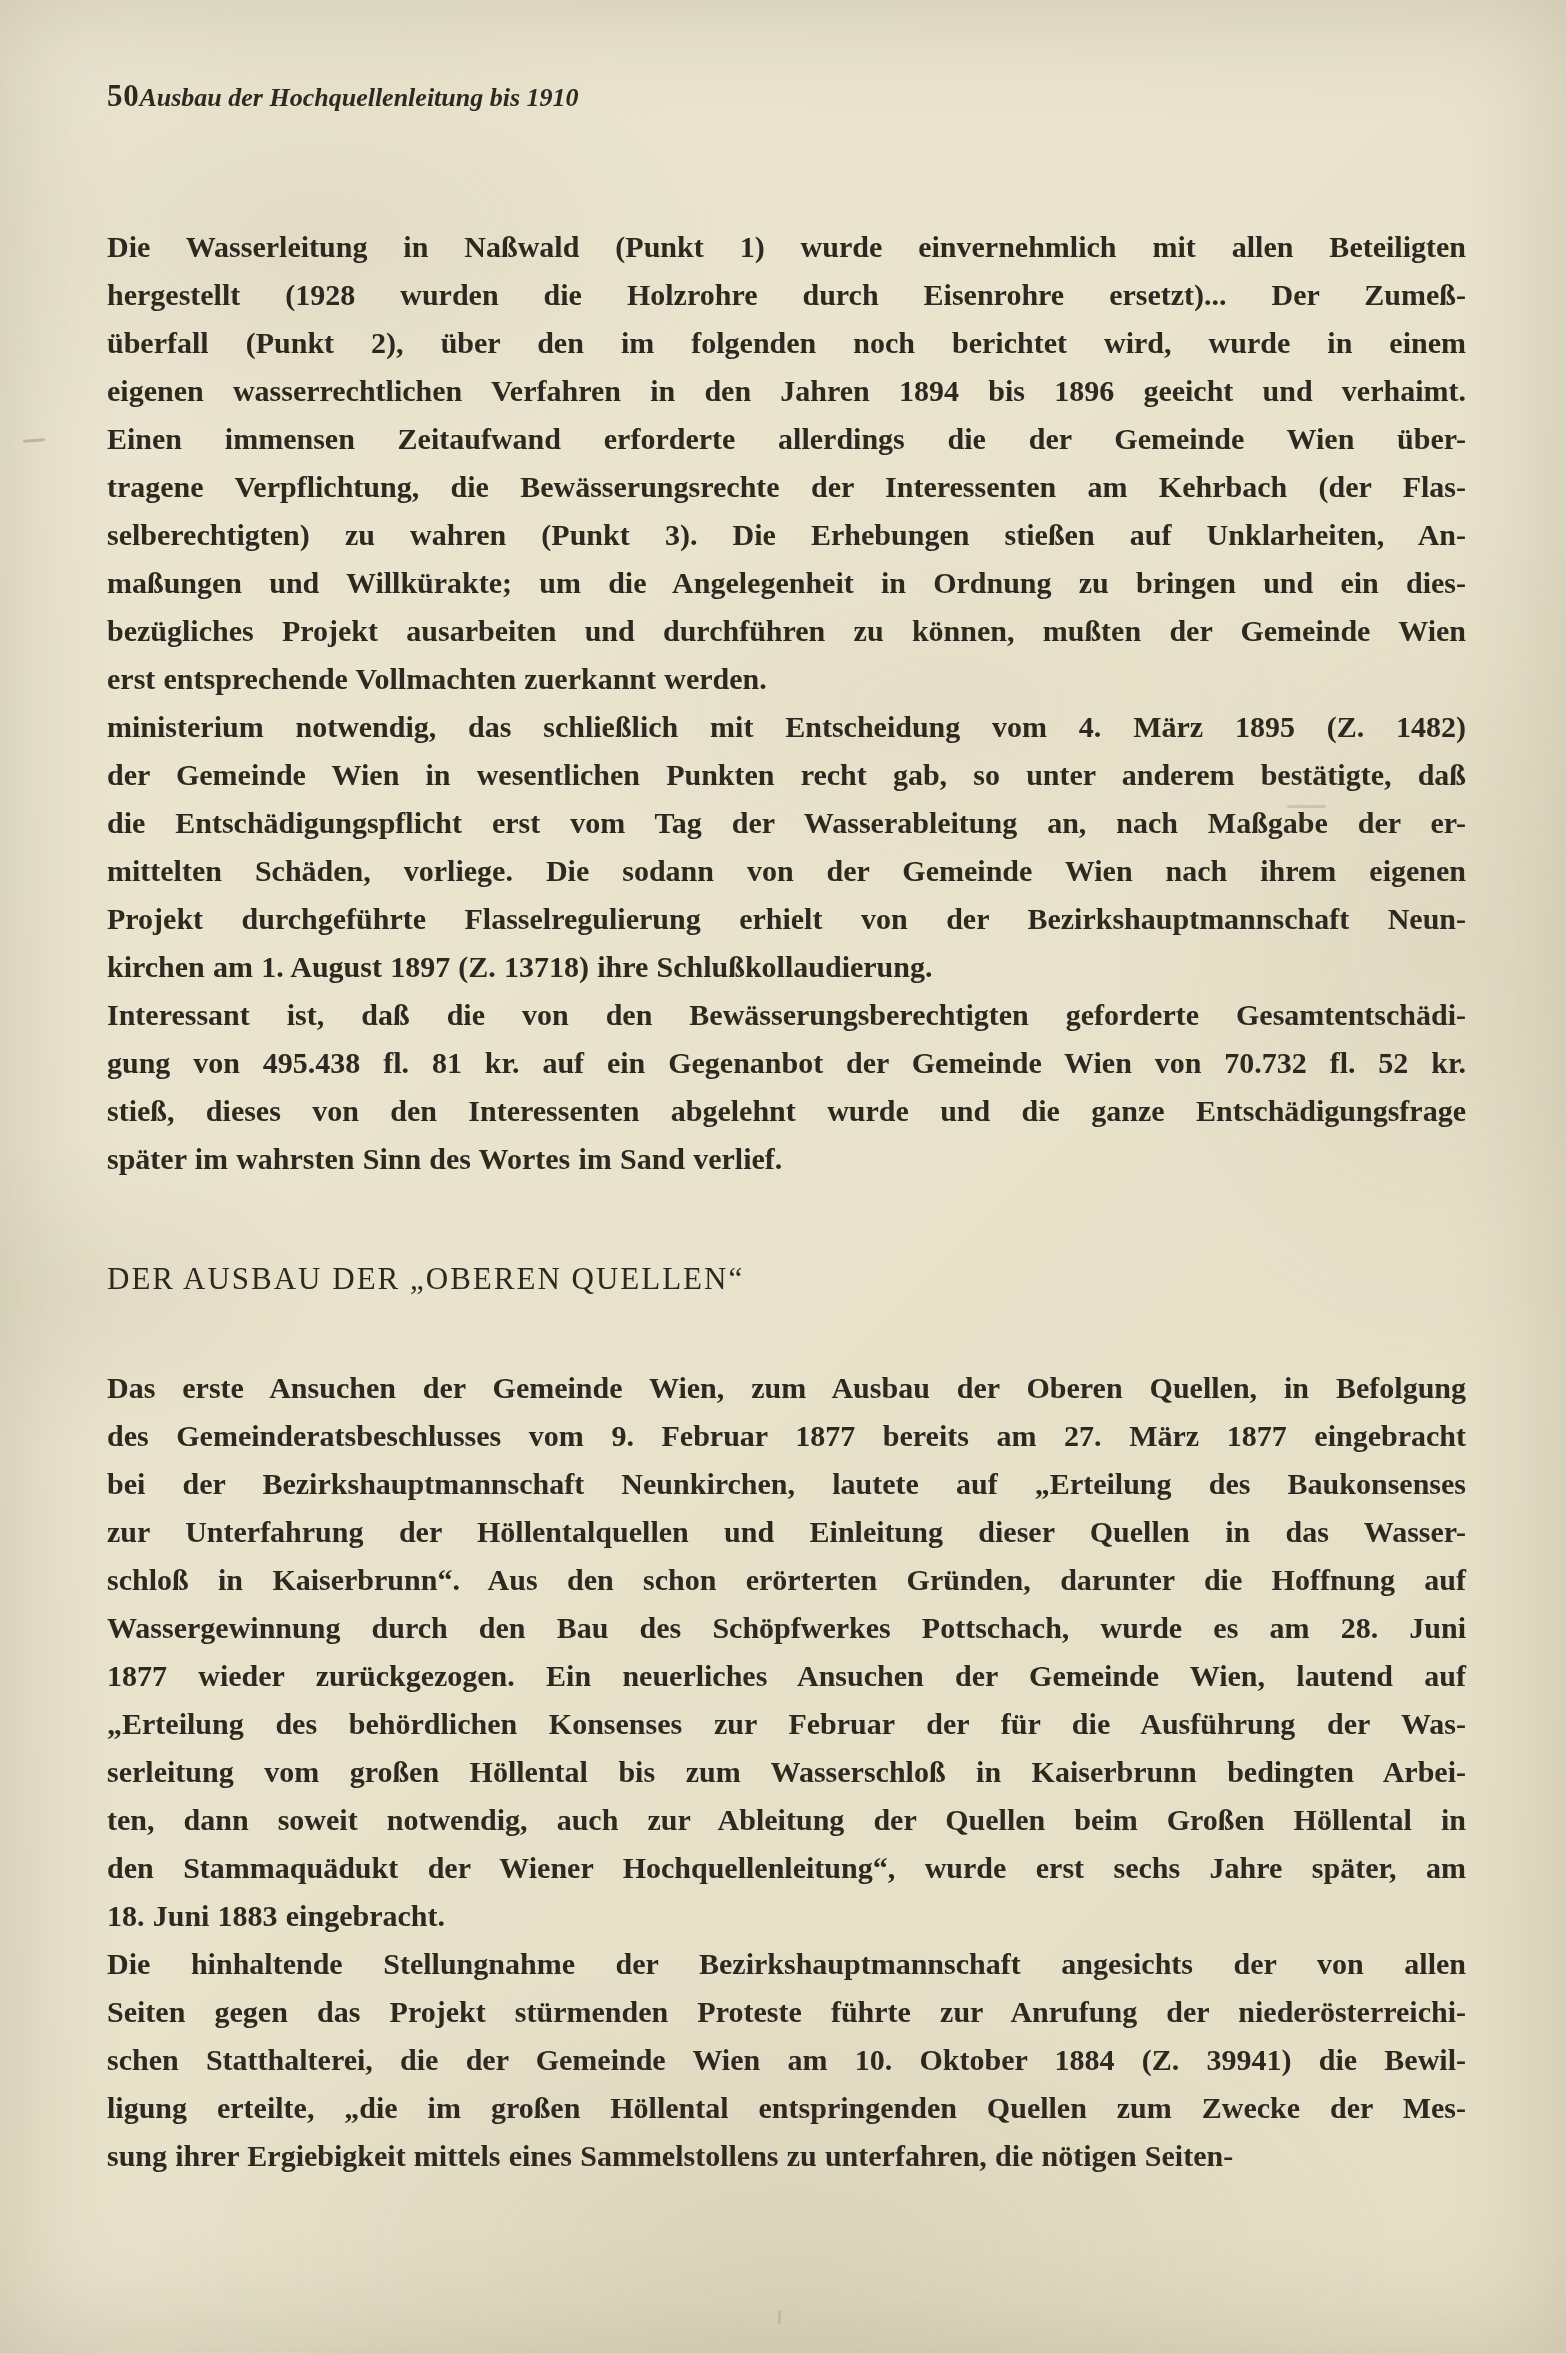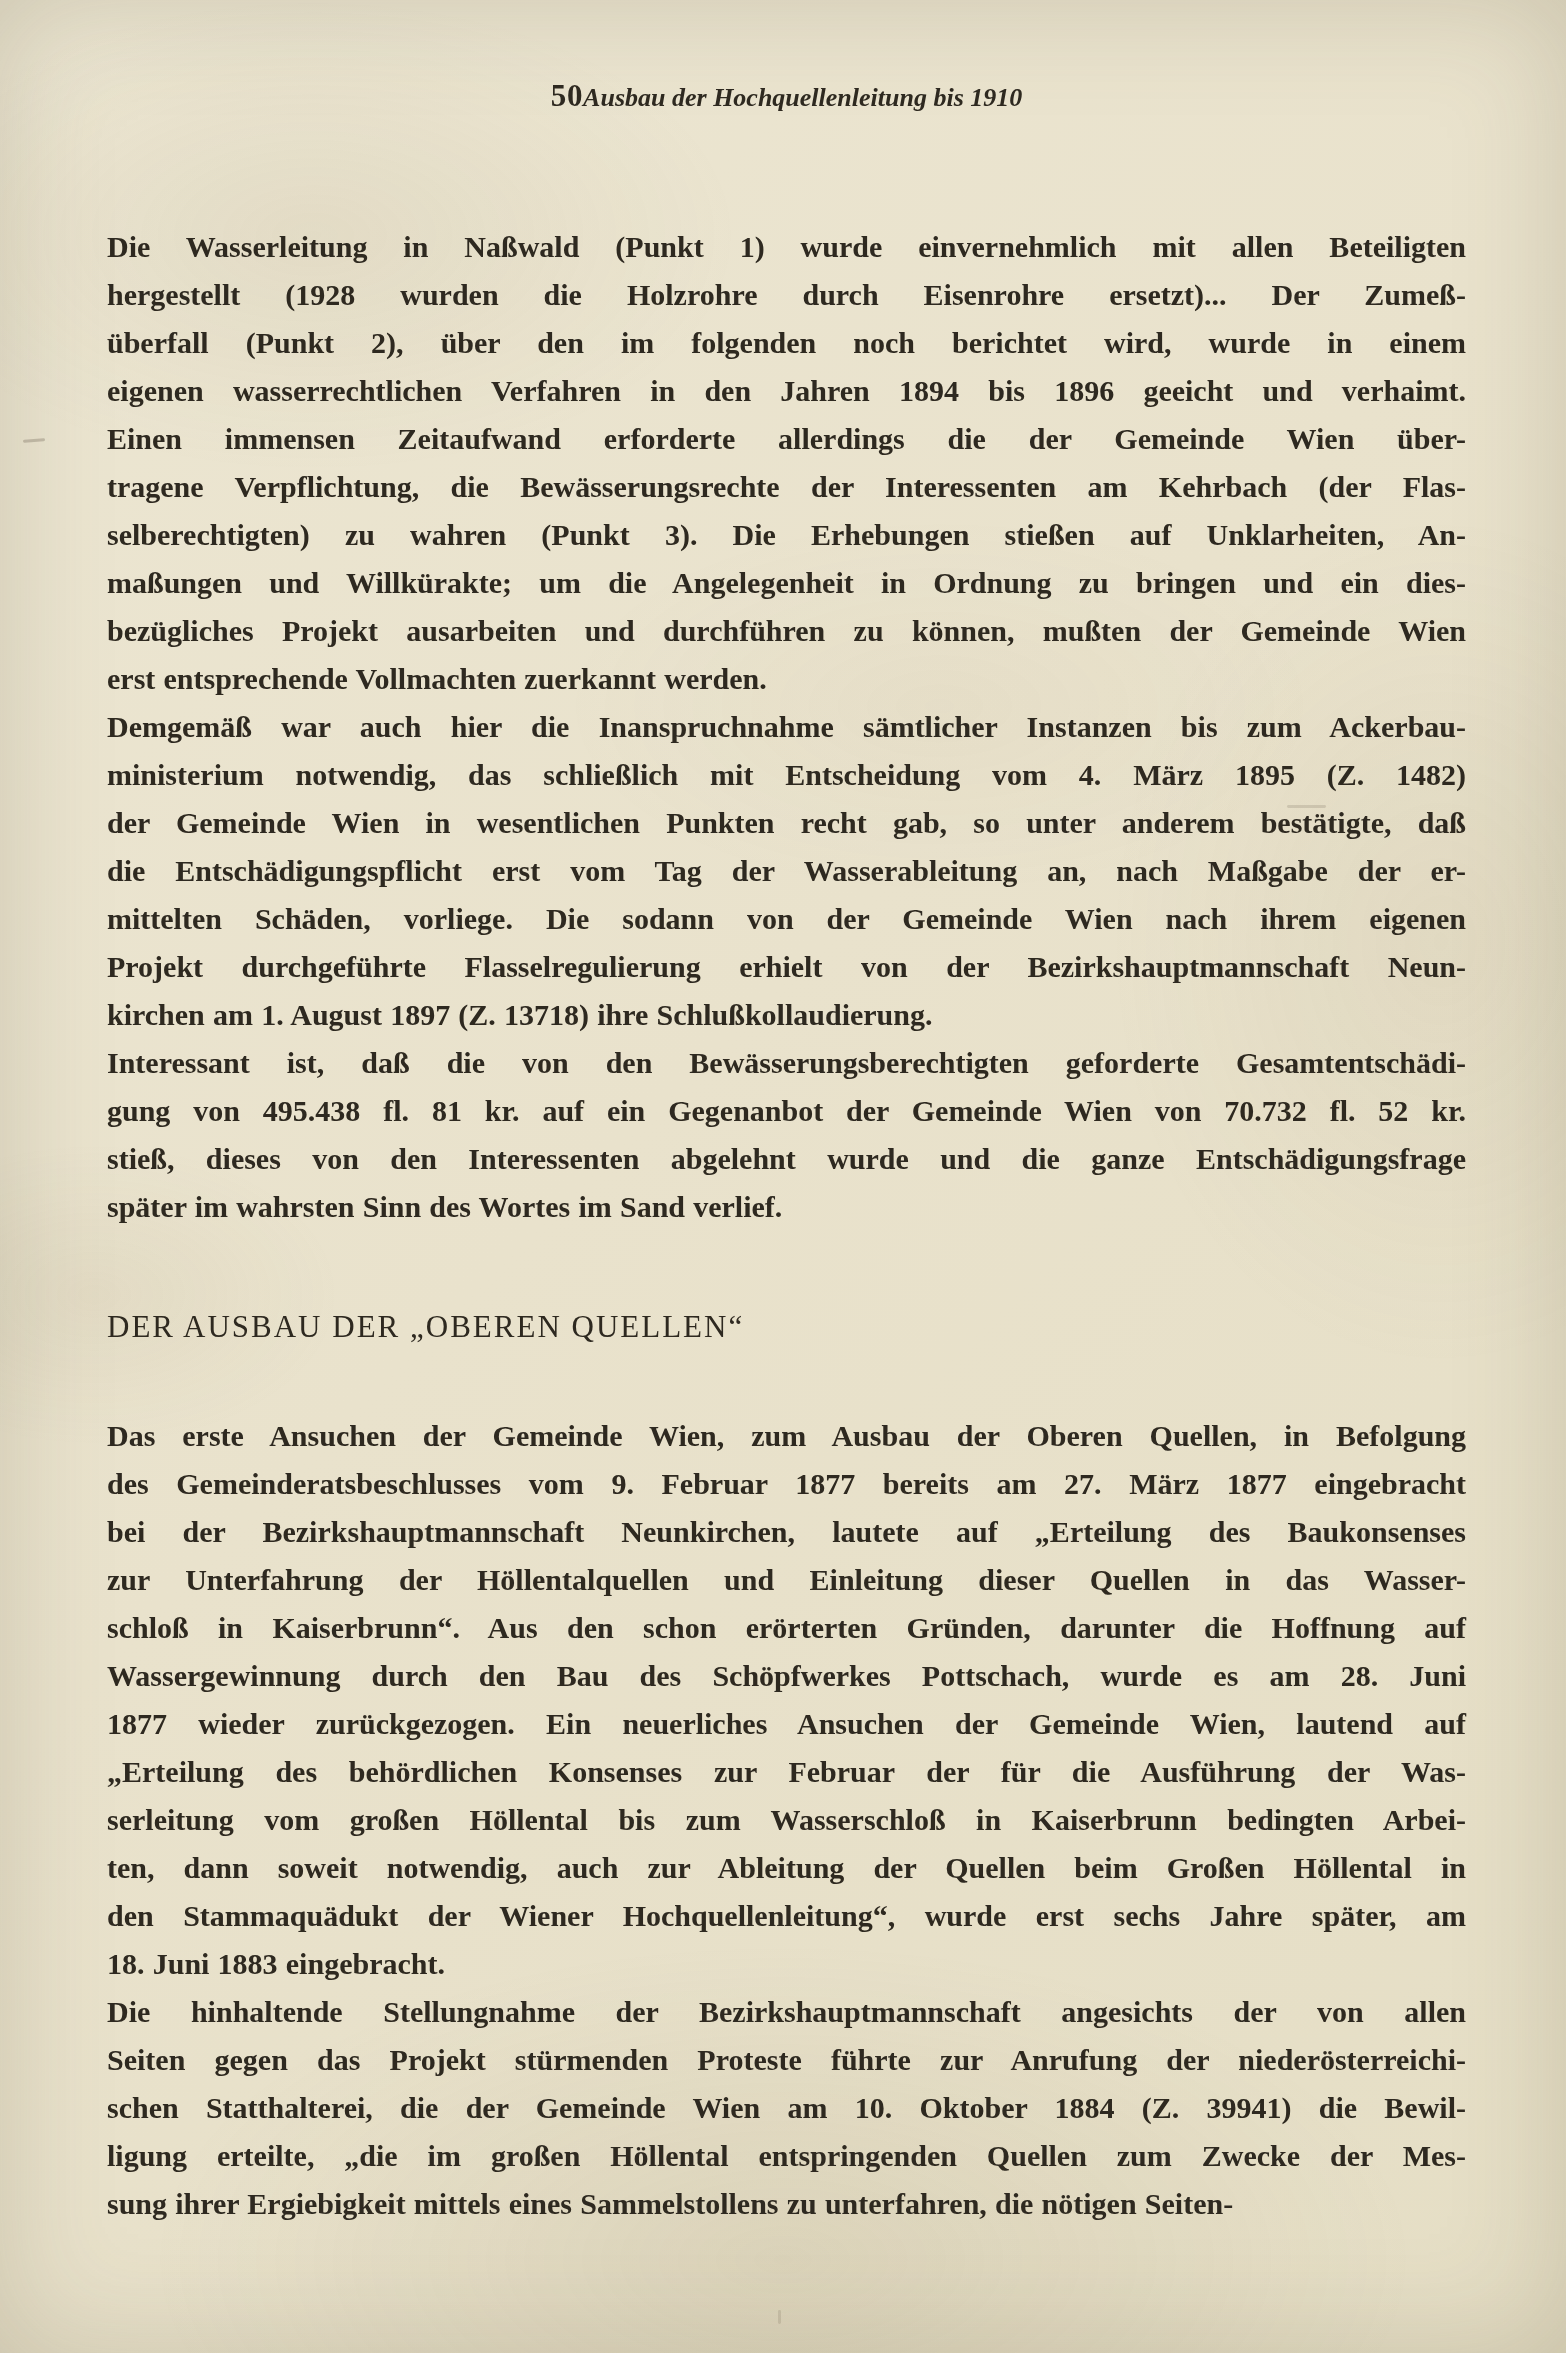--- a/index.html
+++ b/index.html
@@ -22,21 +22,21 @@
       linear-gradient(135deg, #ece6d2 0%, #e9e2cc 45%, #e5dec5 100%);
     box-shadow: inset 0 0 115px rgba(95,85,60,0.22);
   }
 
   .page-header {
     position: absolute;
     left: 107px;
     width: 1359px;
     top: 78px;
     display: flex;
-    justify-content: center;
+    justify-content: flex-start;
     align-items: baseline;
   }
 
   .page-number {
     font-size: 31px;
     font-weight: bold;
     letter-spacing: 0.7px;
   }
 
   .running-title {
@@ -108,21 +108,20 @@
       <div class="line">überfall (Punkt 2), über den im folgenden noch berichtet wird, wurde in einem</div>
       <div class="line">eigenen wasserrechtlichen Verfahren in den Jahren 1894 bis 1896 geeicht und verhaimt.</div>
       <div class="line">Einen immensen Zeitaufwand erforderte allerdings die der Gemeinde Wien über-</div>
       <div class="line">tragene Verpflichtung, die Bewässerungsrechte der Interessenten am Kehrbach (der Flas-</div>
       <div class="line">selberechtigten) zu wahren (Punkt 3). Die Erhebungen stießen auf Unklarheiten, An-</div>
       <div class="line">maßungen und Willkürakte; um die Angelegenheit in Ordnung zu bringen und ein dies-</div>
       <div class="line">bezügliches Projekt ausarbeiten und durchführen zu können, mußten der Gemeinde Wien</div>
       <div class="line line-last">erst entsprechende Vollmachten zuerkannt werden.</div>
     </div>
     <div class="paragraph">
-      <div class="line">Demgemäß war auch hier die Inanspruchnahme sämtlicher Instanzen bis zum Ackerbau-</div>
       <div class="line">ministerium notwendig, das schließlich mit Entscheidung vom 4. März 1895 (Z. 1482)</div>
       <div class="line">der Gemeinde Wien in wesentlichen Punkten recht gab, so unter anderem bestätigte, daß</div>
       <div class="line">die Entschädigungspflicht erst vom Tag der Wasserableitung an, nach Maßgabe der er-</div>
       <div class="line">mittelten Schäden, vorliege. Die sodann von der Gemeinde Wien nach ihrem eigenen</div>
       <div class="line">Projekt durchgeführte Flasselregulierung erhielt von der Bezirkshauptmannschaft Neun-</div>
       <div class="line line-last">kirchen am 1. August 1897 (Z. 13718) ihre Schlußkollaudierung.</div>
     </div>
     <div class="paragraph">
       <div class="line">Interessant ist, daß die von den Bewässerungsberechtigten geforderte Gesamtentschädi-</div>
       <div class="line">gung von 495.438 fl. 81 kr. auf ein Gegenanbot der Gemeinde Wien von 70.732 fl. 52 kr.</div>

